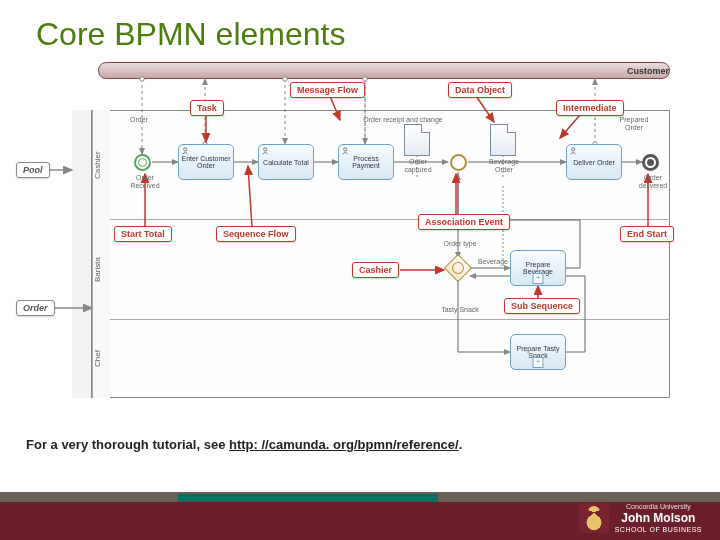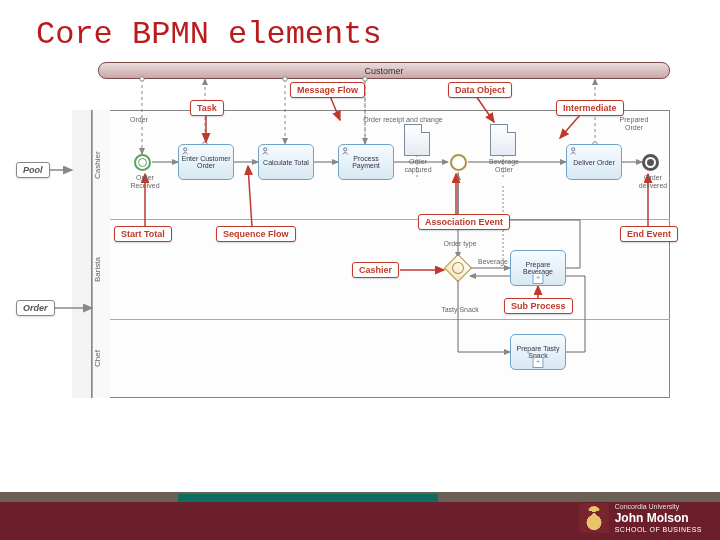--- a/index.html
+++ b/index.html
@@ -1,20 +1,20 @@
 <!DOCTYPE html>
 <html><head>
 <meta charset="utf-8">
 <style>
   * { box-sizing: border-box; margin: 0; padding: 0; }
   body { width: 720px; height: 540px; font-family: Arial, Helvetica, sans-serif; background: #fff; position: relative; overflow: hidden; }
   .slide { width: 720px; height: 540px; position: relative; }
-  .title { position: absolute; top: 16px; left: 36px; font-size: 32px; font-weight: 400; color: #b91c1c; font-family: Liberation Mono, monospace; }
+  .title { position: absolute; top: 16px; left: 36px; font-size: 32px; font-weight: 400; color: #4d7c0f; }
   .diagram { position: absolute; top: 62px; left: 20px; width: 680px; height: 340px; }
-  .customer-bar { position: absolute; top: 0; left: 78px; width: 572px; height: 17px; background: linear-gradient(#eadcdc,#c8a7a7); border: 1px solid #7a4a4a; border-radius: 8px; font-size: 9px; text-align: center; line-height: 17px; color: #333; }
+  .customer-bar { position: absolute; top: 0; left: 78px; width: 572px; height: 17px; background: linear-gradient(#eadcdc,#c8a7a7); border: 1px solid #7a4a4a; border-radius: 8px; font-size: 9px; text-align: right; line-height: 17px; color: #333; font-weight: bold; }
   .pool-border { position: absolute; top: 48px; left: 52px; width: 598px; height: 288px; border: 1.5px solid #888; background: #fdfdfd; }
   .pool-title { position: absolute; top: 48px; left: 52px; width: 20px; height: 288px; border-right: 1px solid #888; background: #f3f3f3; }
   .lane { position: absolute; left: 72px; width: 578px; border-bottom: 1px solid #aaa; }
   .lane-title { position: absolute; width: 18px; border-right: 1px solid #aaa; background: #f9f9f9; font-size: 8px; text-align: center; writing-mode: vertical-rl; transform: rotate(180deg); color: #666; }
   .callout { position: absolute; background: #fff; border: 1.5px solid; border-radius: 3px; padding: 2px 6px; font-size: 9px; font-weight: bold; white-space: nowrap; z-index: 10; box-shadow: 0 1px 2px rgba(0,0,0,.15); }
   .callout.grey { border-color: #888; color: #555; font-style: italic; }
   .callout.red { border-color: #c0392b; color: #c0392b; }
   .task { position: absolute; width: 56px; height: 36px; border: 1.5px solid #6ea2c9; border-radius: 5px; background: linear-gradient(#f6fbff,#d8e8f3); font-size: 7px; text-align: center; display: flex; align-items: center; justify-content: center; padding: 2px; color: #334; }
   .task .icon { position: absolute; top: 2px; left: 3px; width: 8px; height: 8px; }
   .subproc { border-style: solid; }
@@ -30,21 +30,21 @@
   .doc { position: absolute; width: 26px; height: 32px; border: 1.5px solid #7a8aa0; background: linear-gradient(#fff,#e4ebf3); }
   .doc::before { content:""; position:absolute; top:-1px; right:-1px; width:8px; height:8px; background:#fff; border-left:1.5px solid #7a8aa0; border-bottom:1.5px solid #7a8aa0; }
   .tiny-label { position: absolute; font-size: 7px; color: #666; text-align: center; line-height: 1.1; }
   svg.wires { position: absolute; top: 0; left: 0; width: 680px; height: 340px; pointer-events: none; }
   .footer-text { position: absolute; bottom: 88px; left: 26px; font-size: 13px; font-weight: bold; color: #222; }
   .footer-text a { color: #222; text-decoration: underline; }
   .footer-bar { position: absolute; bottom: 0; left: 0; width: 720px; height: 64px; }
   .bar-grey { position: absolute; bottom: 38px; left: 0; width: 720px; height: 10px; background: #6b6055; }
   .bar-maroon { position: absolute; bottom: 0; left: 0; width: 720px; height: 38px; background: #6b1f2b; }
   .bar-accent { position: absolute; bottom: 0; left: 178px; width: 260px; height: 46px; background: #0d6d60; }
-  .logo { position: absolute; right: 18px; bottom: 6px; display: flex; align-items: center; gap: 6px; color: #fff; }
+  .logo { position: absolute; right: 18px; bottom: 6px; display: flex; align-items: center; gap: 6px; color: #fff; text-align: center; }
   .logo-mark { width: 30px; height: 30px; background: radial-gradient(circle at 50% 65%, #e7c36a 0 30%, transparent 31%), #7a2430; border-radius: 3px; position: relative; }
   .logo-mark::after { content:""; position:absolute; top:3px; left:9px; width:12px; height:12px; background: conic-gradient(#e7c36a 0 20%, transparent 20% 40%, #e7c36a 40% 60%, transparent 60% 80%, #e7c36a 80% 100%); border-radius:50%; }
   .logo-text { font-size: 8px; line-height: 1.2; }
   .logo-text .uni { font-size: 7px; opacity: .85; }
   .logo-text .brand { font-size: 12px; font-weight: bold; }
   .logo-text .school { font-size: 7px; letter-spacing: .5px; }
 </style>
 </head>
 <body>
 
@@ -178,25 +178,28 @@
 
     <div class="callout grey" style="top:100px;left:-4px">Pool</div>
     <div class="callout grey" style="top:238px;left:-4px">Order</div>
     <div class="callout red" style="top:38px;left:170px">Task</div>
     <div class="callout red" style="top:20px;left:270px">Message Flow</div>
     <div class="callout red" style="top:20px;left:428px">Data Object</div>
     <div class="callout red" style="top:38px;left:536px">Intermediate</div>
     <div class="callout red" style="top:164px;left:94px">Start Total</div>
     <div class="callout red" style="top:164px;left:196px">Sequence Flow</div>
     <div class="callout red" style="top:152px;left:398px">Association Event</div>
-    <div class="callout red" style="top:164px;left:600px">End Event</div>
+    <div class="callout red" style="top:164px;left:600px">End Start</div>
     <div class="callout red" style="top:200px;left:332px">Cashier</div>
-    <div class="callout red" style="top:236px;left:484px">Sub Process</div>
+    <div class="callout red" style="top:236px;left:484px">Sub Sequence</div>
   </div>
 
+  <div class="footer-text">
+    <span>For a very thorough tutorial, see </span><a href="#">http: //camunda. org/bpmn/reference/</a><span>.</span>
+  </div>
 
   <div class="footer-bar">
     <div class="bar-grey"></div>
     <div class="bar-accent"></div>
     <div class="bar-maroon"></div>
     <div class="logo">
       <div class="logo-mark"></div>
       <div class="logo-text">
         <div class="uni">Concordia University</div>
         <div class="brand">John Molson</div>

